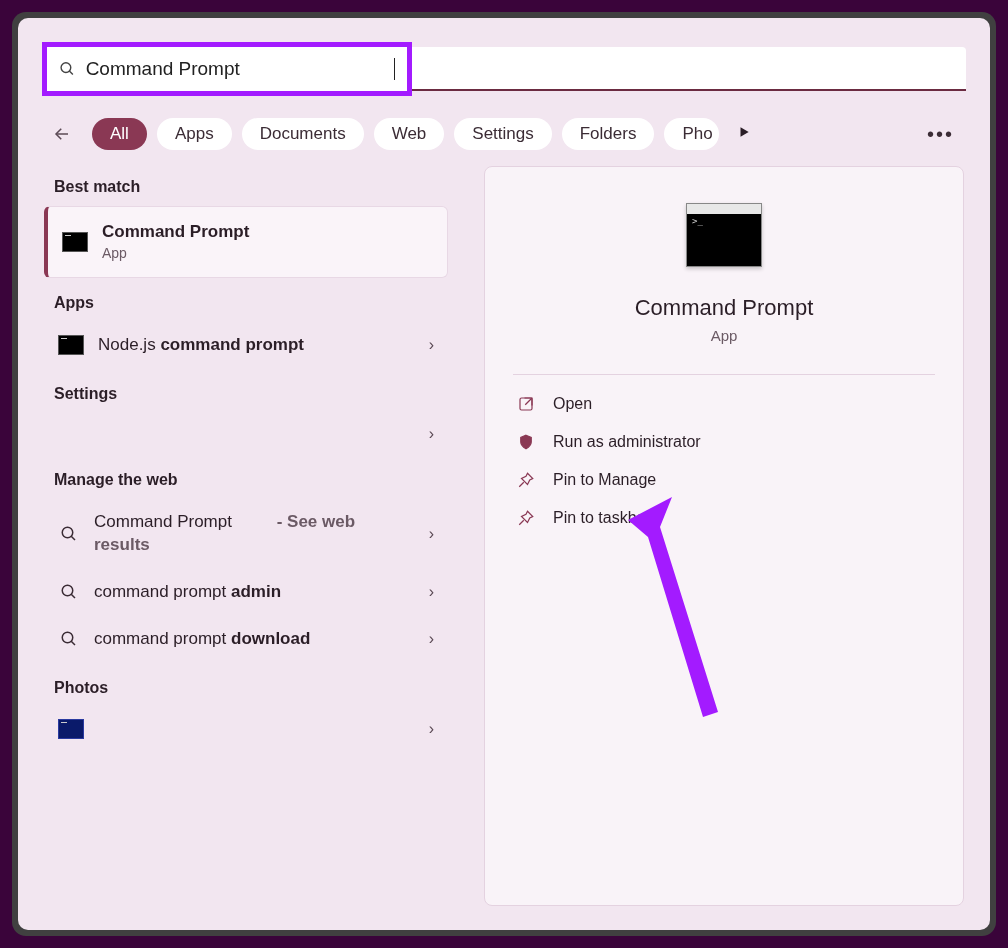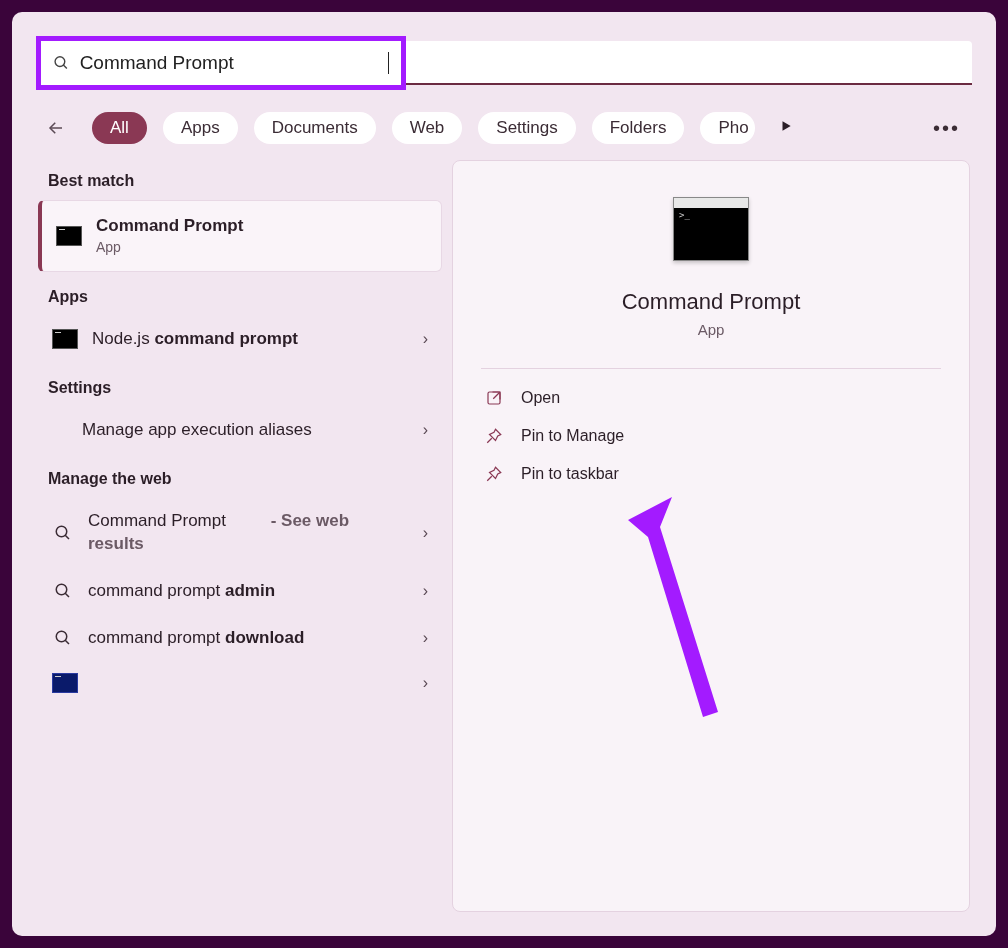--- a/index.html
+++ b/index.html
@@ -5,20 +5,21 @@
   * { box-sizing: border-box; margin: 0; padding: 0; font-family: "Segoe UI", Arial, sans-serif; }
   body {
     width: 1008px; height: 948px;
     background: #3a043a;
     padding: 12px;
   }
   .frame {
     width: 100%; height: 100%;
     background: #404040;
     border-radius: 14px;
+    padding: 6px;
   }
   .panel {
     width: 100%; height: 100%;
     background: #f2e6f0;
     border-radius: 10px;
     display: flex;
     flex-direction: column;
     overflow: hidden;
   }
 
@@ -47,36 +48,36 @@
   .search-input {
     border: none; outline: none; font-size: 19px; width: 100%;
     background: transparent; color: #222;
   }
   .cursor { display:inline-block; width:1px; height:22px; background:#222; vertical-align:middle; margin-left:-2px; }
 
   
   .chips-row {
     display: flex; align-items: center;
     padding: 22px 28px 8px 28px;
-    gap: 16px;
+    gap: 10px;
   }
   .back-btn { width: 28px; height: 28px; display:flex; align-items:center; justify-content:center; color:#5b4a55; margin-right: 6px; margin-left: 2px; }
   .chip {
     background: #fff; border-radius: 20px;
     padding: 6px 18px; font-size: 17px; color: #3b2c35;
     cursor: pointer;
   }
   .chip.active { background: #8a3854; color: #fff; }
   .chip.cut { padding-right: 6px; overflow: hidden; }
   .play-btn { margin-left: 8px; }
   .more-btn { margin-left: auto; font-size: 20px; letter-spacing: 2px; color:#3b2c35; padding: 0 8px; }
 
   
   .body {
-    flex: 1; display: flex; gap: 10px;
+    flex: 1; display: flex; gap: 36px;
     padding: 8px 26px 24px 26px;
     overflow: hidden;
   }
   .left { flex: 0 0 404px; display:flex; flex-direction:column; }
   .right {
     flex: 1; background: #f9f3f8;
     border-radius: 8px;
     border: 1px solid #e4d2e0;
     display:flex; flex-direction:column;
     padding: 36px 28px 20px 28px;
@@ -189,21 +190,20 @@
 
       <div class="section-header">Apps</div>
       <div class="row">
         <div class="icon-box"></div>
         <div class="txt"><span>Node.js </span><b>command prompt</b></div>
         <span class="chev">›</span>
       </div>
 
       <div class="section-header">Settings</div>
       <div class="row indent">
-        <div class="txt">Manage app execution aliases</div>
         <span class="chev">›</span>
       </div>
 
       <div class="section-header">Manage the web</div>
       <div class="row">
         <svg class="icon-search" viewBox="0 0 24 24">
               <circle cx="10" cy="10" r="7"></circle>
               <line x1="20" y1="20" x2="15" y2="15"></line>
             </svg>
         <div class="txt"><span>Command Prompt</span><span class="light"> - See web results</span></div>
@@ -219,20 +219,21 @@
       </div>
       <div class="row">
         <svg class="icon-search" viewBox="0 0 24 24">
               <circle cx="10" cy="10" r="7"></circle>
               <line x1="20" y1="20" x2="15" y2="15"></line>
             </svg>
         <div class="txt"><span>command prompt </span><b>download</b></div>
         <span class="chev">›</span>
       </div>
 
+      <div class="section-header">Photos</div>
       <div class="row">
         <div class="icon-box blue"></div>
         <span class="chev">›</span>
       </div>
 
     </div>
 
     <div class="right">
       <div class="preview-icon"></div>
       <div class="preview-title">Command Prompt</div>
@@ -242,20 +243,26 @@
       <div class="action">
         <svg viewBox="0 0 24 24">
               <rect x="4" y="4" width="16" height="16" rx="2"></rect>
               <polyline points="10,4 20,4 20,14"></polyline>
               <line x1="20" y1="4" x2="11" y2="13"></line>
             </svg>
         <span>Open</span>
       </div>
       <div class="action">
         <svg viewBox="0 0 24 24">
+              <path d="M12 3 L19 6 V12 C19 17 12 21 12 21 C12 21 5 17 5 12 V6 Z" fill="#8a3854" stroke="#8a3854"></path>
+            </svg>
+        <span>Run as administrator</span>
+      </div>
+      <div class="action">
+        <svg viewBox="0 0 24 24">
               <path d="M14 3 L21 10 L17 12 L14 18 L6 10 L12 7 Z"></path>
               <line x1="9" y1="15" x2="3" y2="21"></line>
             </svg>
         <span>Pin to Manage</span>
       </div>
       <div class="action">
         <svg viewBox="0 0 24 24">
               <path d="M14 3 L21 10 L17 12 L14 18 L6 10 L12 7 Z"></path>
               <line x1="9" y1="15" x2="3" y2="21"></line>
             </svg>

